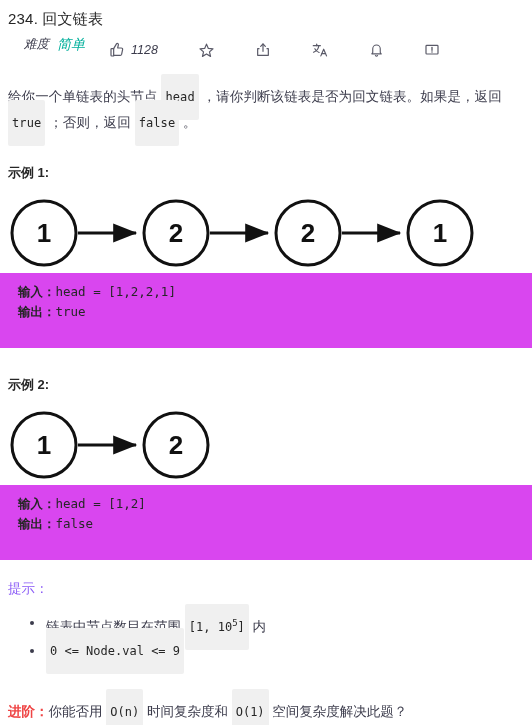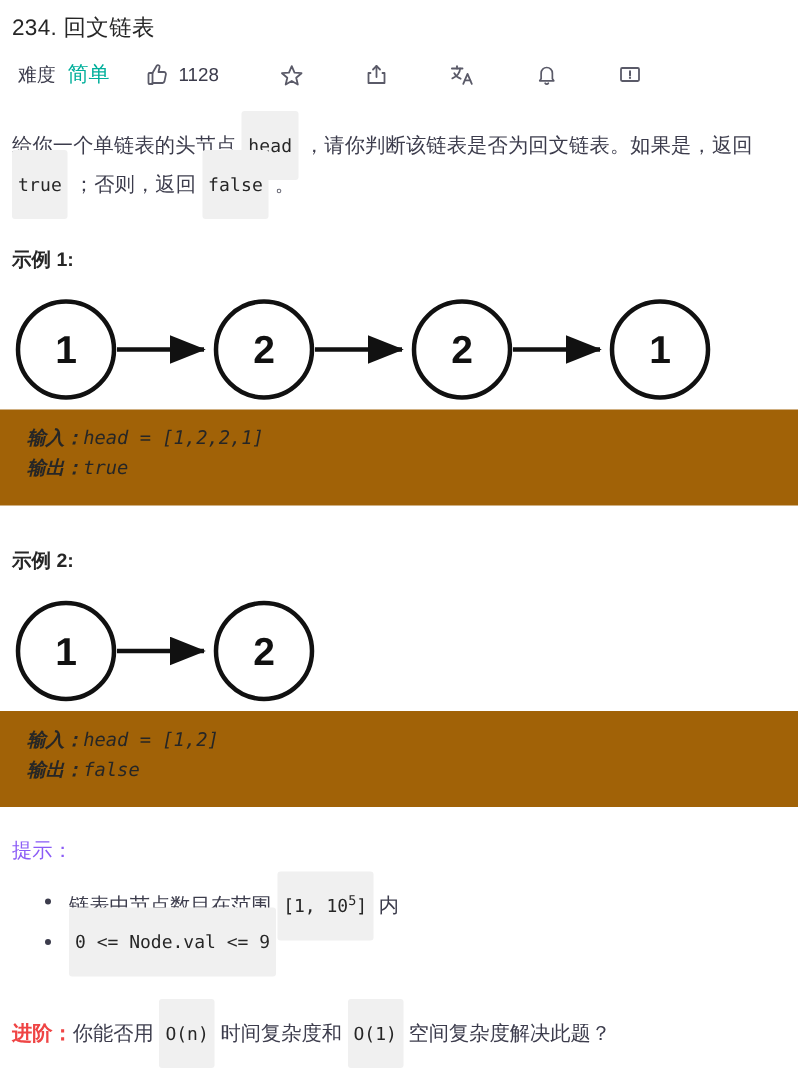--- a/index.html
+++ b/index.html
@@ -26,24 +26,24 @@
   .title {
     font-size: 15px;
     font-weight: 400;
     color: #262626;
     padding: 9px 0 0 8px;
     line-height: 20px;
     letter-spacing: 0.2px;
   }
   .meta-bar {
     display: flex;
-    align-items: center;
-    padding: 7px 0 0 12px;
+    padding: 7px 0 0 24px;
     height: 28px;
     font-size: 12.5px;
+    font-style: italic;
   }
   .meta-label {
     color: #3c3c4c;
     margin-right: 8px;
     font-size: 12.5px;
   }
   .meta-difficulty {
     color: #00af9b;
     font-size: 14px;
     margin-right: 24px;
@@ -97,31 +97,30 @@
 
   
   .diagram {
     margin-top: 10px;
     margin-bottom: 0;
   }
   .diagram svg { display: block; }
 
   
   .codeblock {
-    background: #a16207;
-    padding: 9px 0 15px 18px;
+    background: #d946ef;
+    padding: 9px 0 26px 18px;
     margin: 0;
     font-family: "DejaVu Sans Mono", "Liberation Mono", monospace;
     font-size: 12.5px;
     line-height: 20px;
     color: #262626;
     width: 532px;
     margin-left: -8px;
     box-sizing: border-box;
-    font-style: italic;
   }
   .codeblock .k {
     font-family: "Liberation Sans", "DejaVu Sans", sans-serif;
     font-weight: bold;
     font-size: 12.5px;
   }
   .codeblock .v {
     font-family: "DejaVu Sans Mono", "Liberation Mono", monospace;
   }
 

